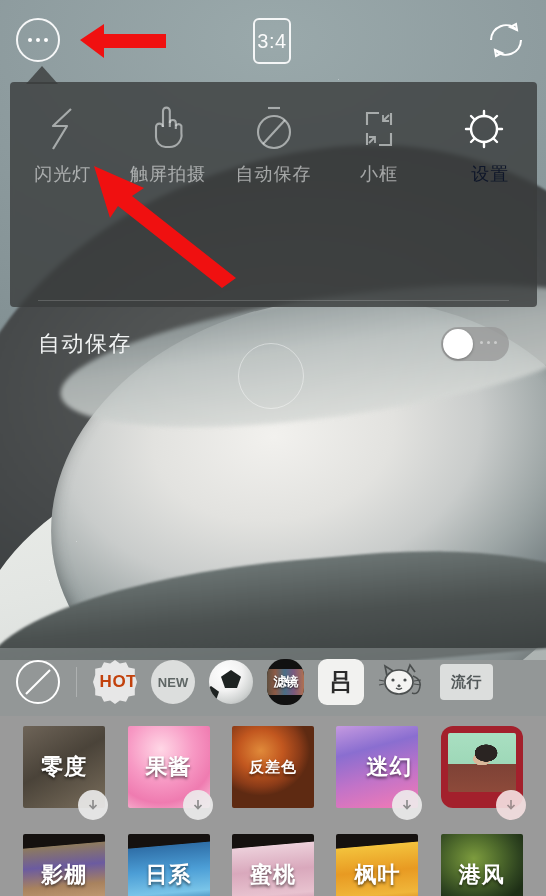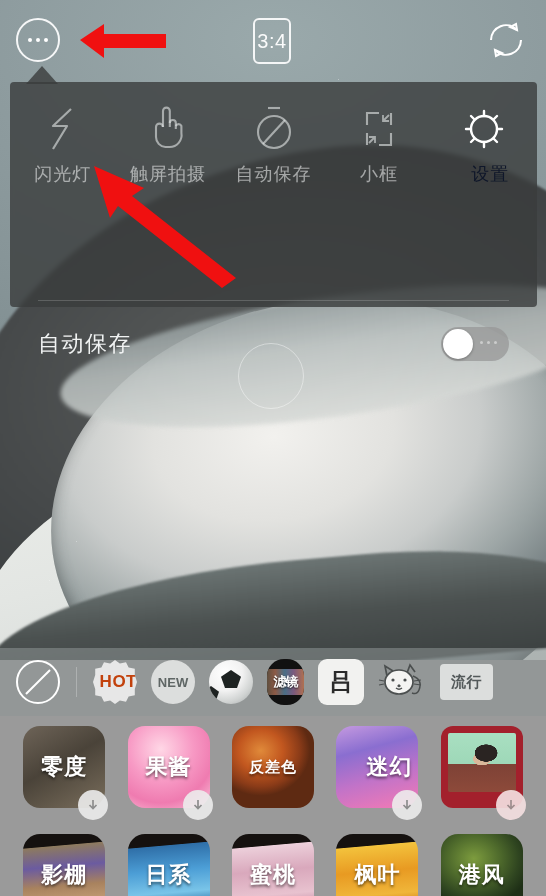--- a/index.html
+++ b/index.html
@@ -167,21 +167,21 @@
 
   
   .grid {
     position:absolute; left:0; top:716px; width:546px; height:180px; z-index:12;
     background:#9a9a9a;
     display:grid; grid-template-columns:repeat(5,1fr); grid-auto-rows:108px;
     padding:10px 18px 0 18px; column-gap:12px;
   }
   .cell { position:relative; display:flex; justify-content:center; }
   .thumb {
-    width:82px; height:82px; border-radius:17px; overflow:hidden; position:relative;
+    width:82px; height:82px; border-radius:2px; overflow:hidden; position:relative;
     display:flex; align-items:center; justify-content:center;
   }
   .thumb .tname {
     position:relative; z-index:3; color:#fff; font-size:22px; font-weight:bold;
     letter-spacing:1px; text-shadow:0 2px 3px rgba(0,0,0,.55);
   }
   .dl {
     position:absolute; right:2px; bottom:14px; width:30px; height:30px; border-radius:50%;
     background:rgba(236,236,236,.9); z-index:5;
     display:flex; align-items:center; justify-content:center;

